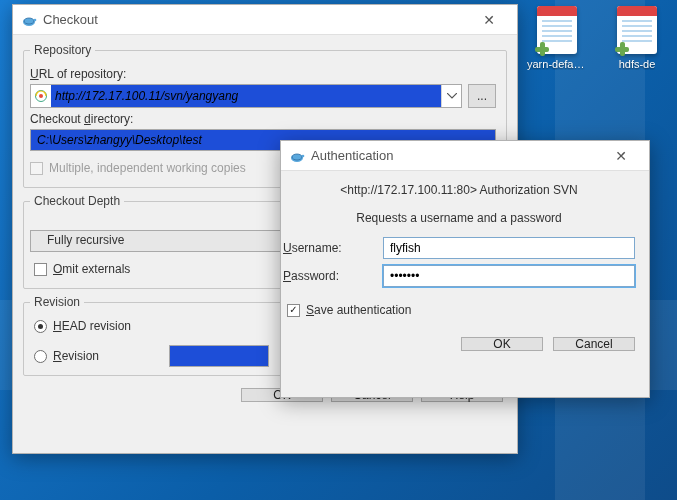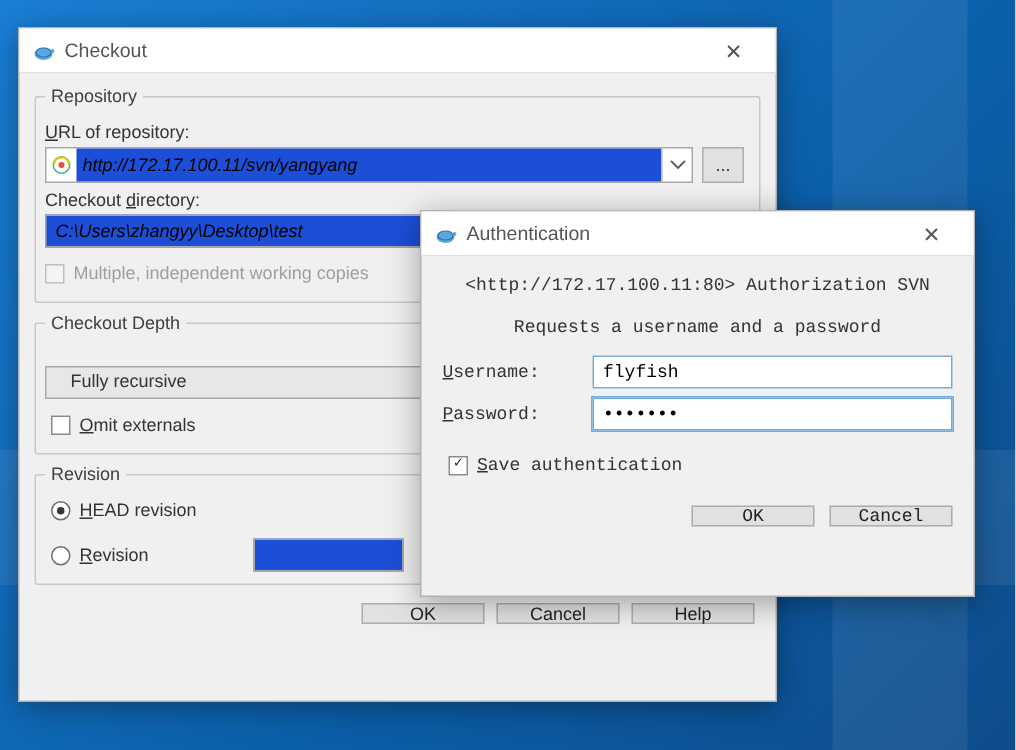--- a/index.html
+++ b/index.html
@@ -102,21 +102,21 @@
   .titlebar .close-x {
     width: 40px; height: 100%;
     display: flex; align-items: center; justify-content: center;
     font-size: 14px; color: #555;
   }
   .tortoise-icon {
     width: 16px; height: 16px;
     display: inline-block;
   }
   .win-checkout {
-    top: 18px; left: 12px;
+    top: 4px; left: 12px;
     width: 506px; height: 450px;
   }
   .win-auth {
     top: 140px; left: 280px;
     width: 370px; height: 258px;
     z-index: 10;
   }
   .client {
     padding: 8px 10px 10px 10px;
   }
@@ -220,23 +220,22 @@
     height: 14px;
     border: 1px solid #adadad;
     background: #e1e1e1;
     display: flex; align-items: center; justify-content: center;
     padding: 0 10px;
     font-size: 12px;
     color: #222;
   }
   
   .auth-body {
-    padding: 12px 14px 10px 14px;
-    font-size: 12px;
-    font-family: Liberation Mono, monospace;
+    padding: 12px 14px 10px 2px;
+    font-size: 12px;
   }
   .auth-center {
     text-align: center;
     margin-bottom: 14px;
     color: #333;
   }
   .auth-row {
     display: flex; align-items: center;
     margin: 6px 0;
   }
@@ -259,20 +258,38 @@
   .acc > span.u { text-decoration: underline; }
   .ml-negative { margin-left: -24px; }
 </style>
 </head>
 <body>
 
 <div class="desktop">
   <div class="desktop-cross cross-h"></div>
   <div class="desktop-cross cross-v"></div>
 
+  <div class="desktop-icons">
+    <div class="desktop-icon">
+      <div class="notepad-icon">
+        <div class="notepad-binding"></div>
+        <div class="notepad-lines"></div>
+        <div class="notepad-plus"></div>
+      </div>
+      <div class="desktop-icon-label">yarn-defau…</div>
+    </div>
+    <div class="desktop-icon">
+      <div class="notepad-icon">
+        <div class="notepad-binding"></div>
+        <div class="notepad-lines"></div>
+        <div class="notepad-plus"></div>
+      </div>
+      <div class="desktop-icon-label">hdfs-de</div>
+    </div>
+  </div>
 
   <div class="window win-checkout">
     <div class="titlebar">
       <span class="tortoise-icon">
         <svg viewBox="0 0 16 16" width="16" height="16">
           <ellipse cx="8" cy="10" rx="6" ry="4" fill="#5aa8dd"></ellipse>
           <ellipse cx="8" cy="9" rx="5" ry="3" fill="none" stroke="#2d6da3" stroke-width="0.8"></ellipse>
           <circle cx="14" cy="8" r="1.3" fill="#5aa8dd"></circle>
         </svg>
       </span>

